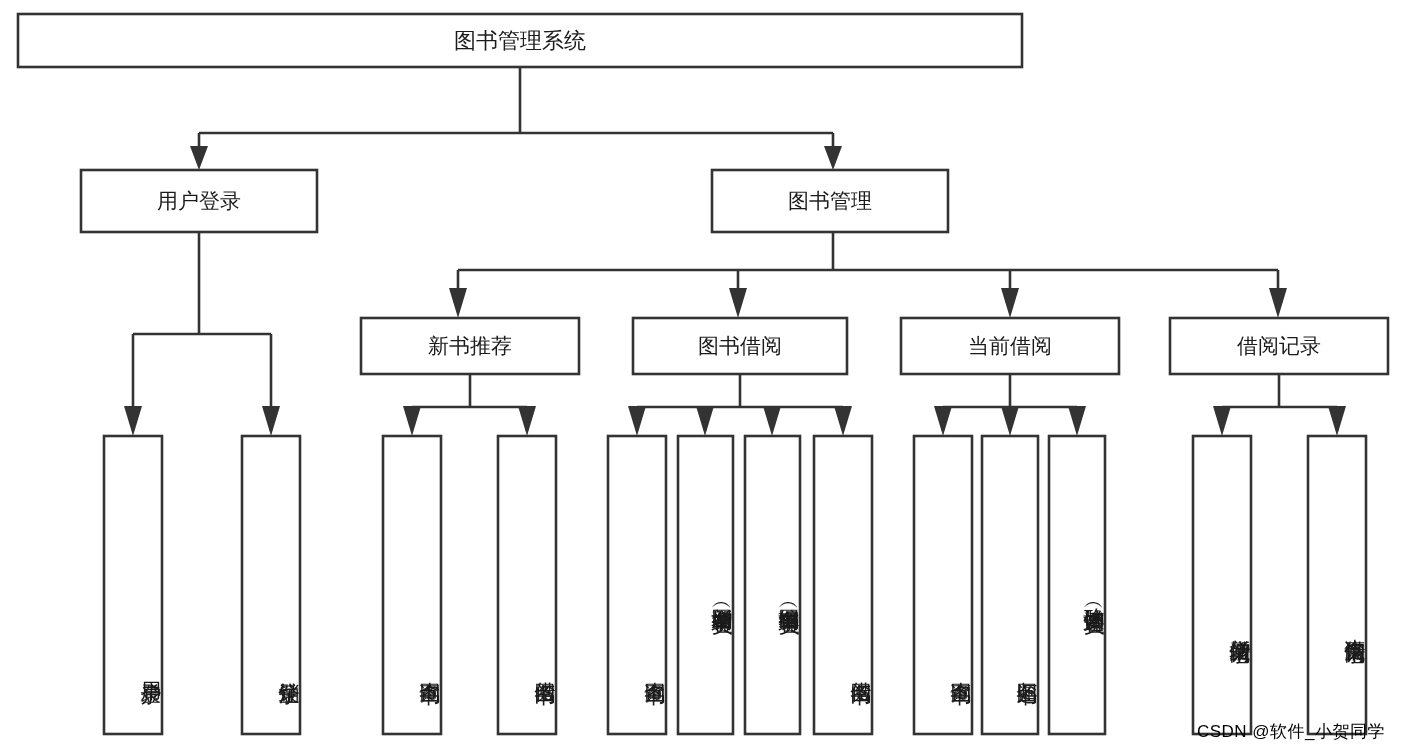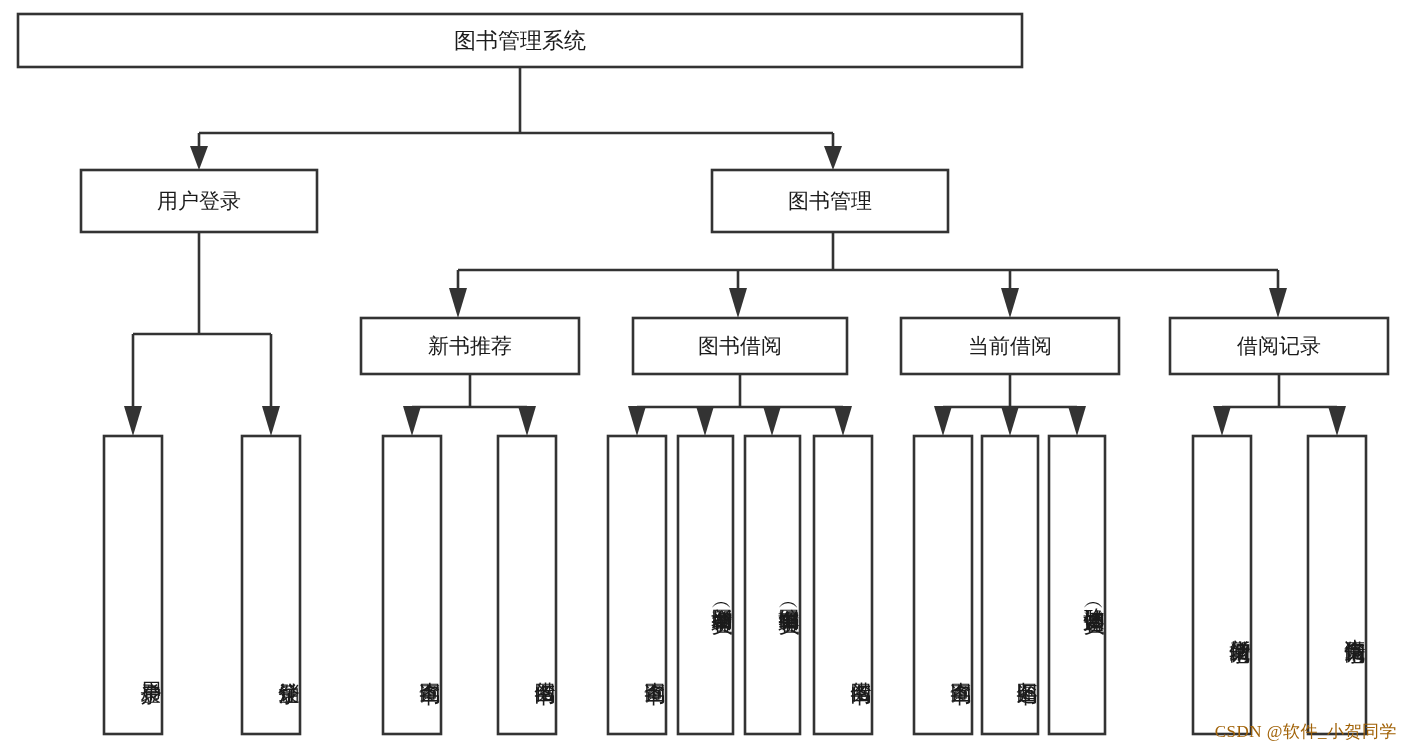--- a/index.html
+++ b/index.html
@@ -69,25 +69,25 @@
     letter-spacing: 1px;
     white-space: nowrap;
     text-align: center;
     pointer-events: none;
     display: flex;
     align-items: flex-start;
     justify-content: center;
   }
   .watermark {
     position: absolute;
-    right: 8px;
+    right: 20px;
     bottom: 4px;
-    font-family: Liberation Serif, serif;
+    font-family: Liberation Sans, sans-serif;
     font-size: 17px;
-    color: #a16207;
+    color: #000000;
     white-space: nowrap;
     letter-spacing: 0.5px;
   }
 </style>
 </head>
 <body>
 
 <div id="diagram-root">
 
   <svg id="tree-svg" viewBox="0 0 1405 747" xmlns="http://www.w3.org/2000/svg">

